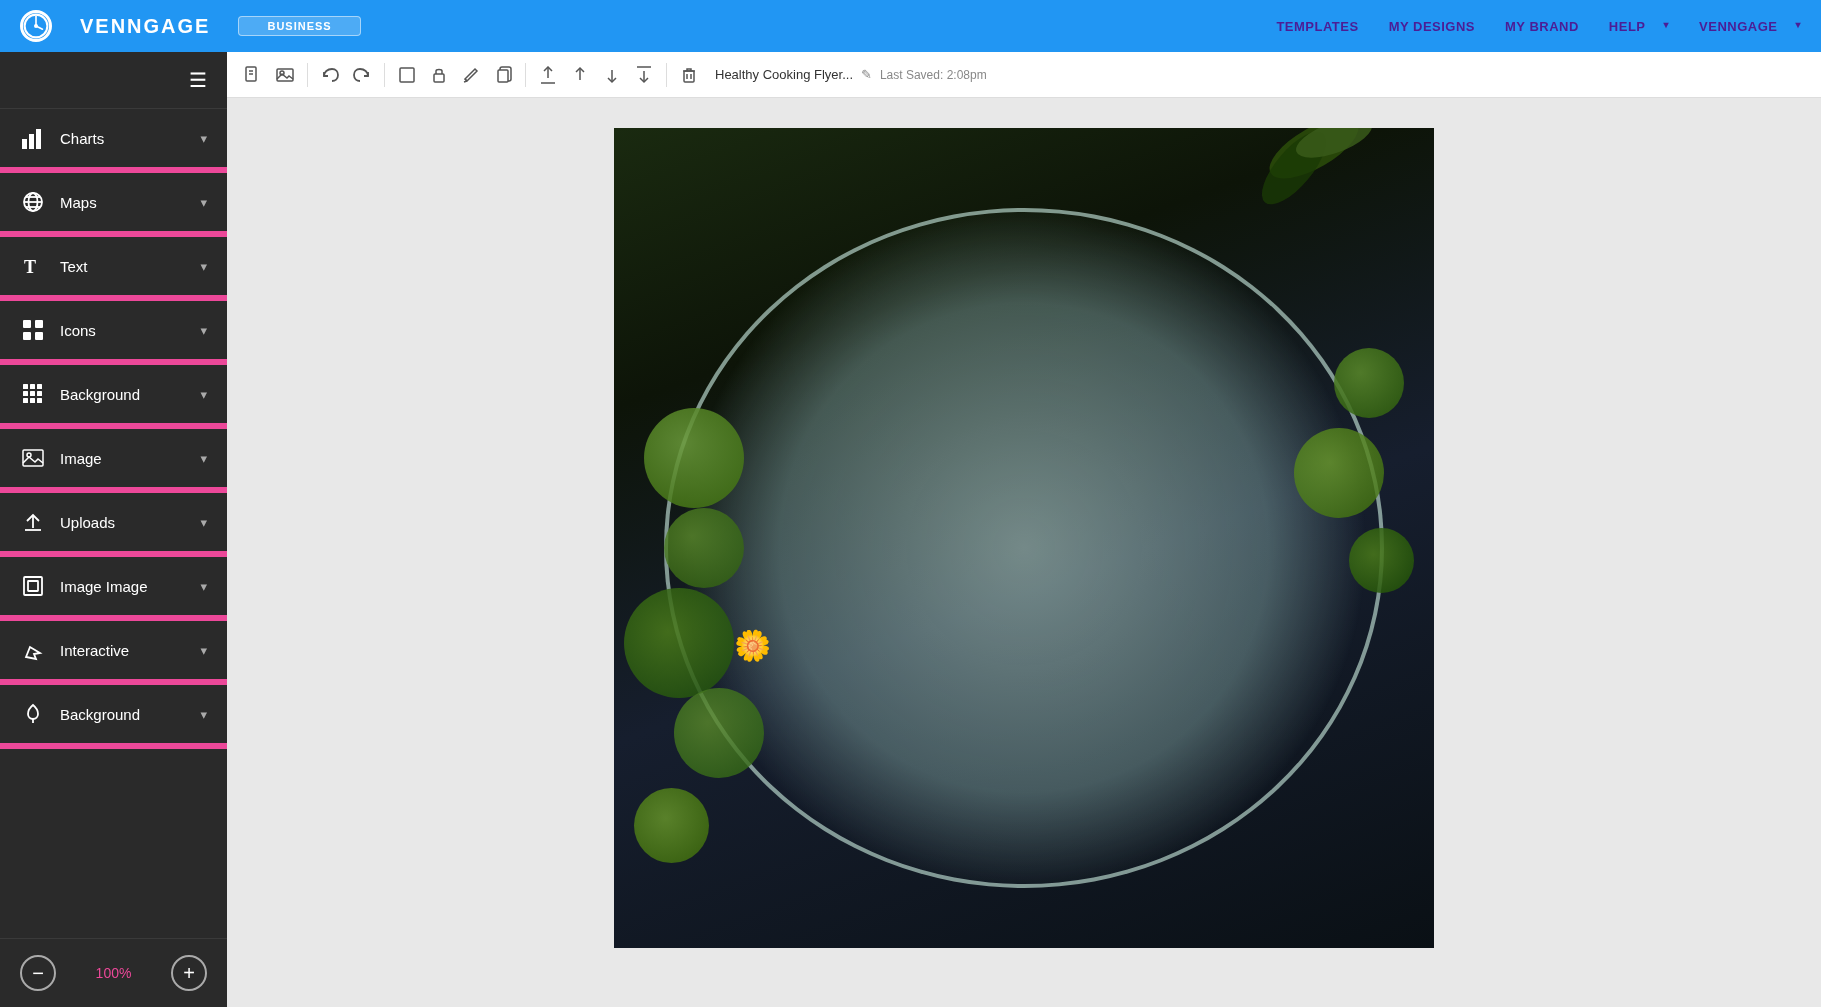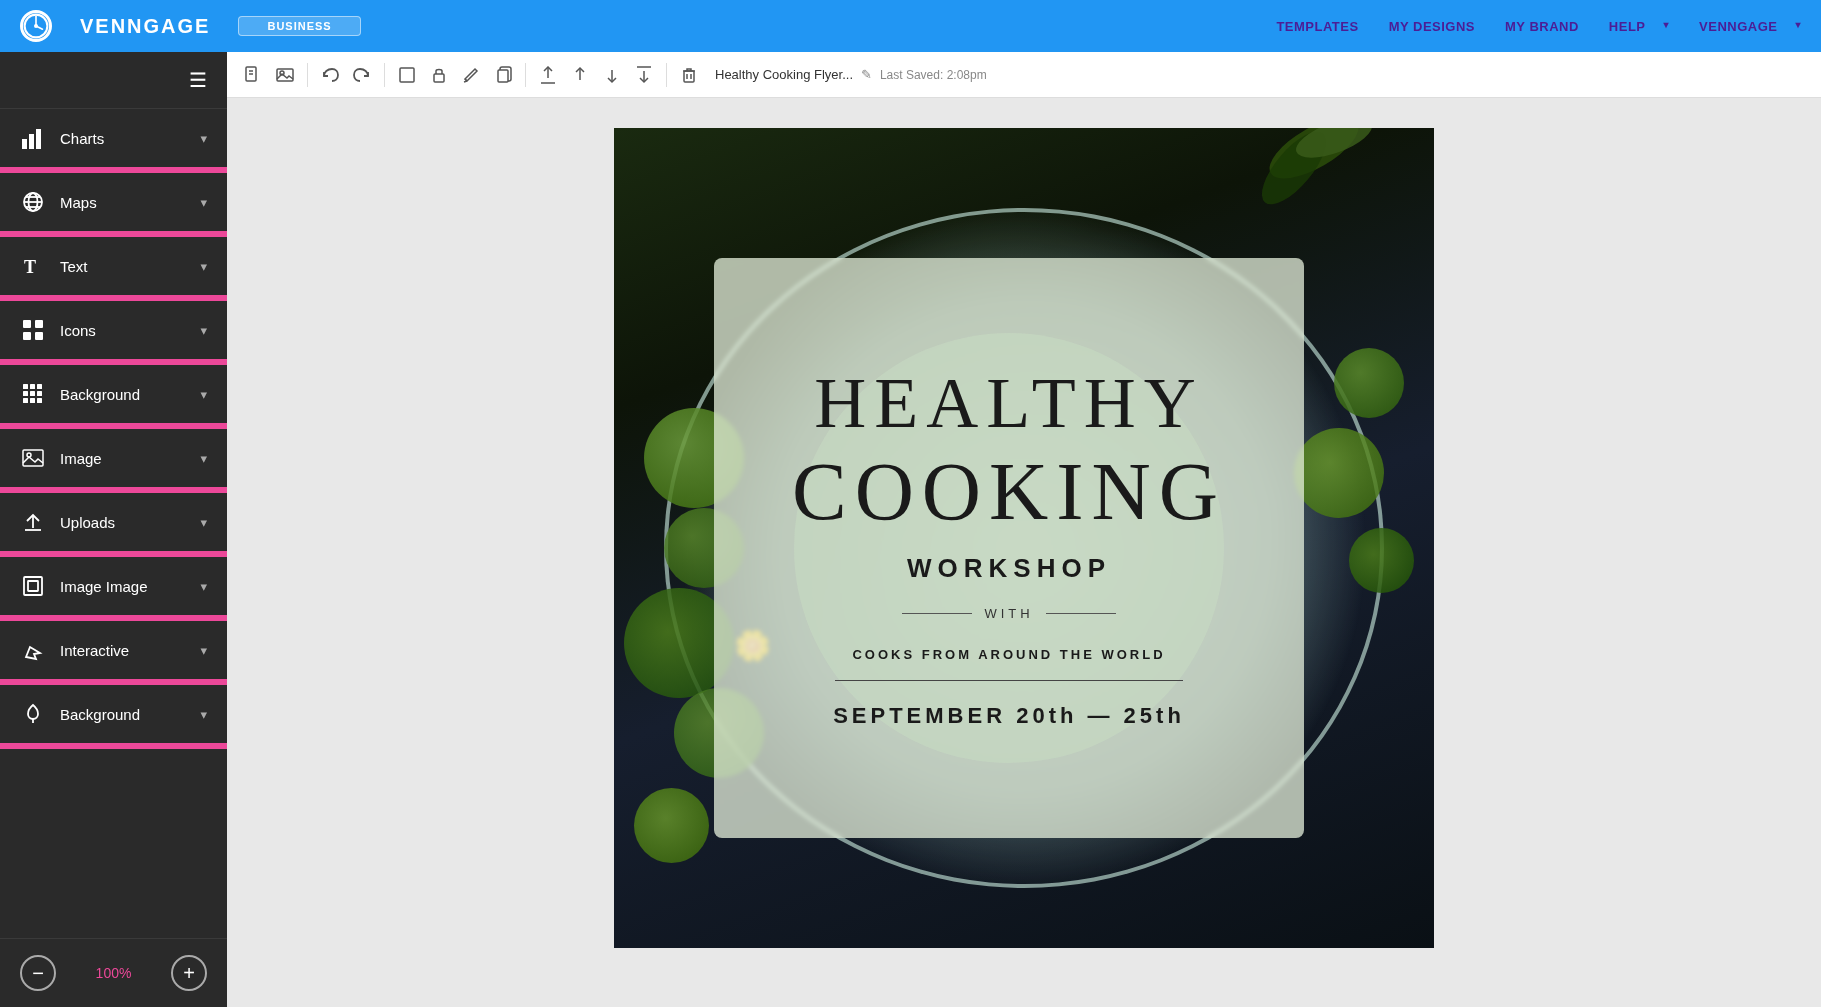--- a/index.html
+++ b/index.html
@@ -640,33 +640,17 @@
         <div style="position:absolute;left:120px;top:500px;font-size:30px;">🌼</div>
 
         <div style="position:absolute;top:-10px;right:60px;width:150px;height:120px;">
           <svg width="150" height="120" viewBox="0 0 150 120">
             <ellipse cx="90" cy="30" rx="50" ry="20" fill="#2a4a0a" transform="rotate(-30 90 30)" opacity="0.9"></ellipse>
             <ellipse cx="70" cy="50" rx="45" ry="18" fill="#1a3a05" transform="rotate(-50 70 50)" opacity="0.8"></ellipse>
             <ellipse cx="110" cy="20" rx="40" ry="15" fill="#3a5a1a" transform="rotate(-20 110 20)" opacity="0.85"></ellipse>
           </svg>
         </div>
 
-        <div class="overlay-card">
-          <div class="card-circle"></div>
-          <div class="card-content">
-            <div class="title-healthy">HEALTHY</div>
-            <div class="title-cooking">COOKING</div>
-            <div class="title-workshop">WORKSHOP</div>
-            <div class="divider-line">
-              <div class="divider-line-bar"></div>
-              <span class="divider-with-text">WITH</span>
-              <div class="divider-line-bar"></div>
-            </div>
-            <div class="subtitle-cooks">COOKS FROM AROUND THE WORLD</div>
-            <div class="date-underline"></div>
-            <div class="date-line">SEPTEMBER 20th — 25th</div>
-          </div>
-        </div>
       </div>
     </div>
 
   </div>
 </div>
 
 </body></html>

